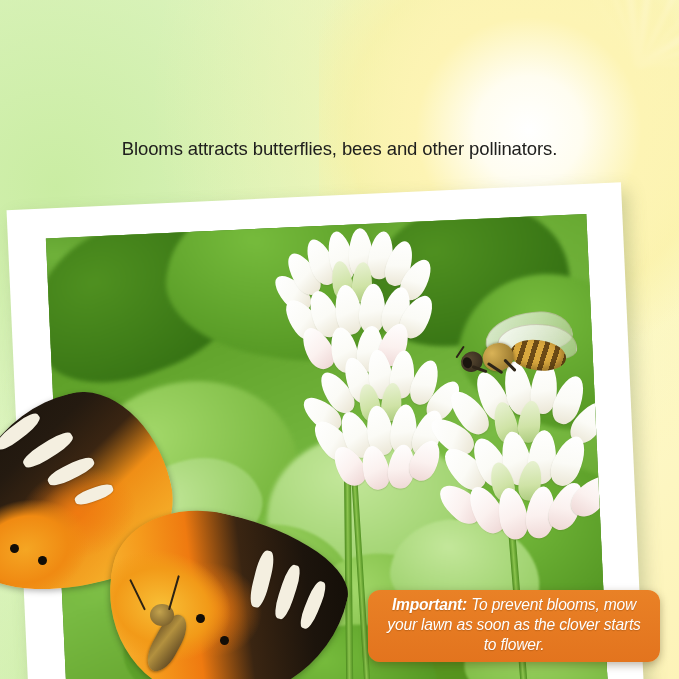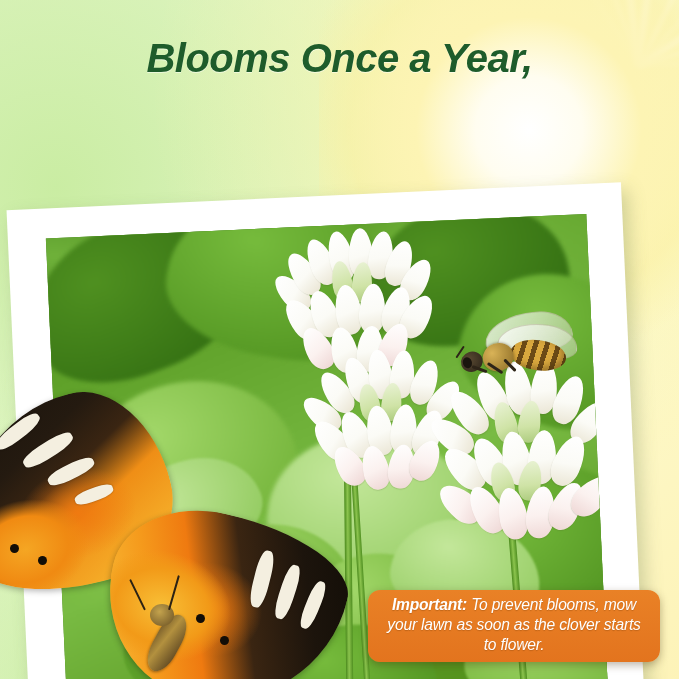--- a/index.html
+++ b/index.html
@@ -184,22 +184,22 @@
     <div class="ray w" style="transform:rotate(238deg);height:340px"></div>
     <div class="ray" style="transform:rotate(252deg);height:280px"></div>
     <div class="ray n" style="transform:rotate(266deg);height:250px"></div>
     <div class="ray" style="transform:rotate(160deg);height:300px"></div>
     <div class="ray n" style="transform:rotate(146deg);height:240px"></div>
     <div class="ray w" style="transform:rotate(174deg);height:360px"></div>
   </div>
   <div class="sun-core"></div>
 
   <div class="headline">
-    <span>Blooms Once a Year,</span>
-  </div>
+  </div>
+  <div class="subhead">Blooms attracts butterflies, bees and other pollinators.</div>
 
   <div class="frame-wrap">
     <div class="frame"></div>
     <div class="photo">
       <div class="foliage"></div>
 
       <div class="leaf dark" style="left:-20px;top:-10px;width:210px;height:150px;transform:rotate(-18deg)"></div>
       <div class="leaf mid" style="left:120px;top:-30px;width:230px;height:160px;transform:rotate(12deg)"></div>
       <div class="leaf dark" style="left:320px;top:-16px;width:200px;height:140px;transform:rotate(-8deg)"></div>
       <div class="leaf mid" style="left:410px;top:60px;width:190px;height:150px;transform:rotate(20deg)"></div>

